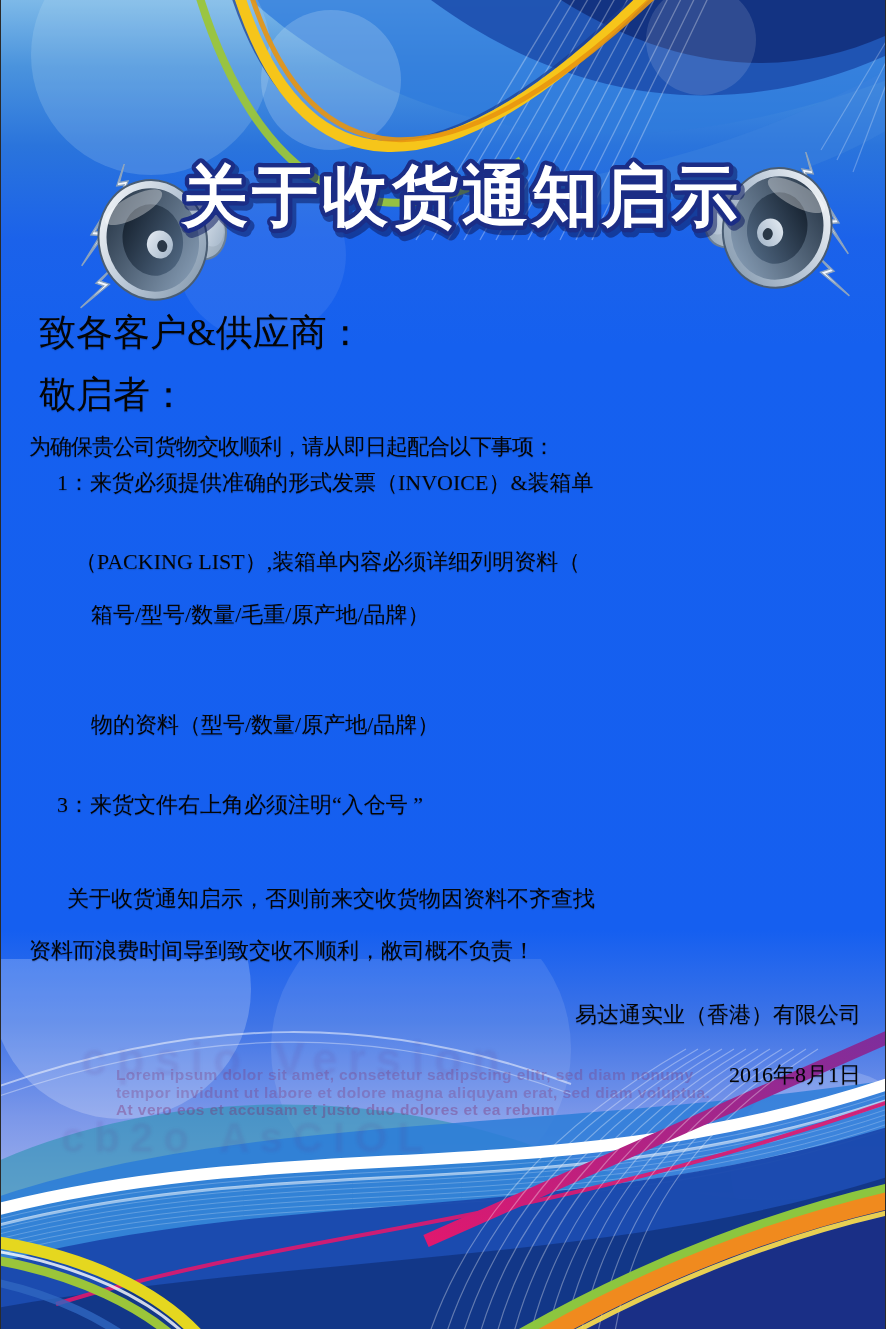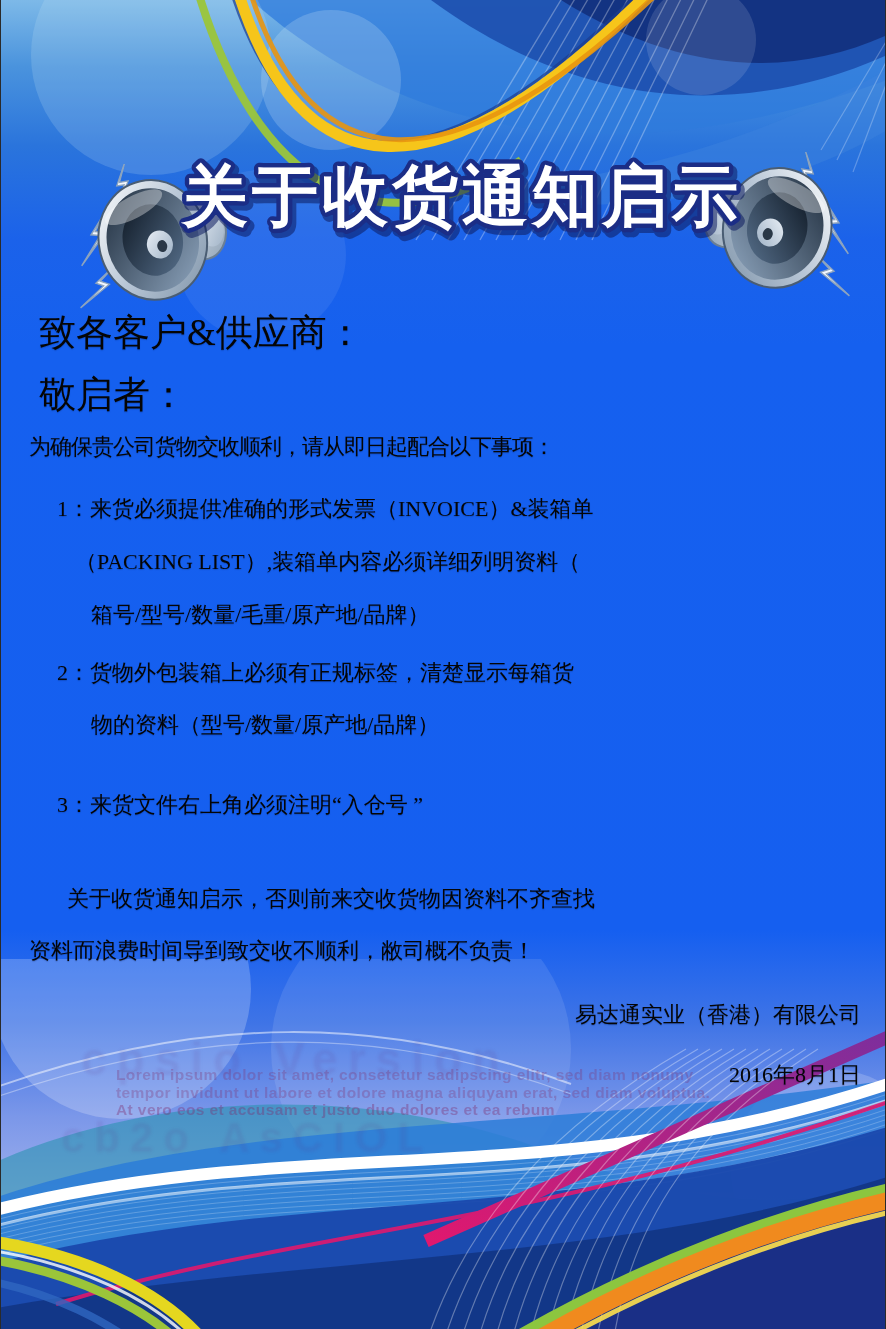--- a/index.html
+++ b/index.html
@@ -43,21 +43,21 @@
     color:#050505;
     font-size:22px;
     white-space:nowrap;
     letter-spacing:0px;
     text-shadow:0 1px 1px rgba(0,30,90,.25);
   }
   .sal{font-size:37px;}
   #sal1{left:38px;top:308px;}
   #sal2{left:38px;top:370px;}
   #intro{left:28px;top:432px;letter-spacing:-1px;}
-  #i1l1{left:56px;top:494px;}
+  #i1l1{left:56px;top:468px;}
   #i1l2{left:74px;top:547px;}
   #i1l3{left:90px;top:600px;}
   #i2l1{left:56px;top:658px;}
   #i2l2{left:90px;top:710px;}
   #i3l1{left:56px;top:790px;}
   #c1{left:66px;top:884px;}
   #c2{left:28px;top:936px;}
   #company{right:24px;top:1000px;text-align:right;margin-left:6px;}
   #date{right:24px;top:1060px;text-align:left;}
   .wm{
@@ -243,21 +243,20 @@
   </svg>
 
   <div class="bl sal" id="sal2">敬启者：</div>
   <div class="bl sal" id="sal1">致各客户&amp;供应商：</div>
   <div class="bl" id="intro">为确保贵公司货物交收顺利，请从即日起配合以下事项：</div>
 
   <div class="bl" id="i1l1">1：来货必须提供准确的形式发票（INVOICE）&amp;装箱单</div>
   <div class="bl" id="i1l2">（PACKING LIST）,装箱单内容必须详细列明资料（</div>
   <div class="bl" id="i1l3">箱号/型号/数量/毛重/原产地/品牌）</div>
 
-  <div class="bl" id="i2l1">2：货物外包装箱上必须有正规标签，清楚显示每箱货</div>
   <div class="bl" id="i2l2">物的资料（型号/数量/原产地/品牌）</div>
 
   <div class="bl" id="i3l1">3：来货文件右上角必须注明“入仓号 ”</div>
 
   <div class="bl" id="c1">关于收货通知启示，否则前来交收货物因资料不齐查找</div>
   <div class="bl" id="c2">资料而浪费时间导到致交收不顺利，敝司概不负责！</div>
 
   <div class="bl" id="company">易达通实业（香港）有限公司</div>
   <div class="bl" id="date">2016年8月1日</div>
 

